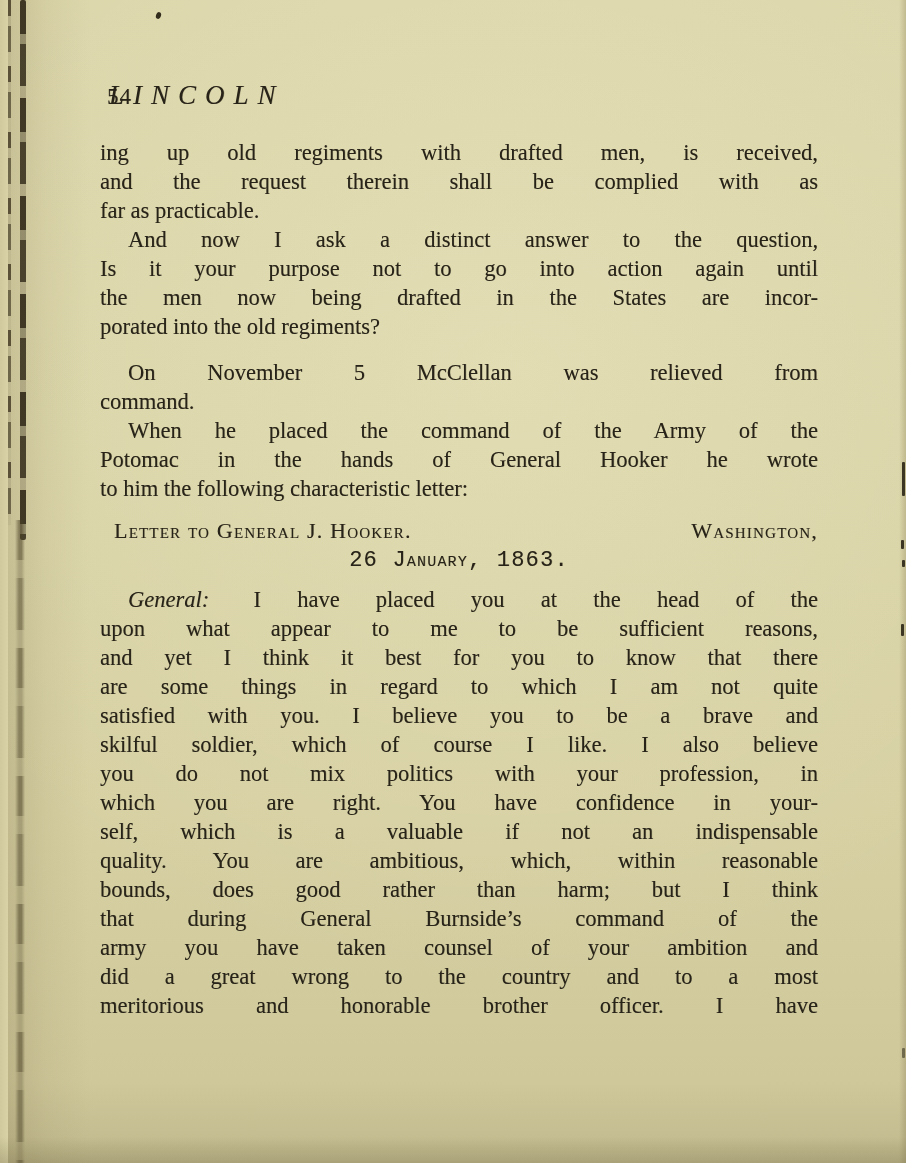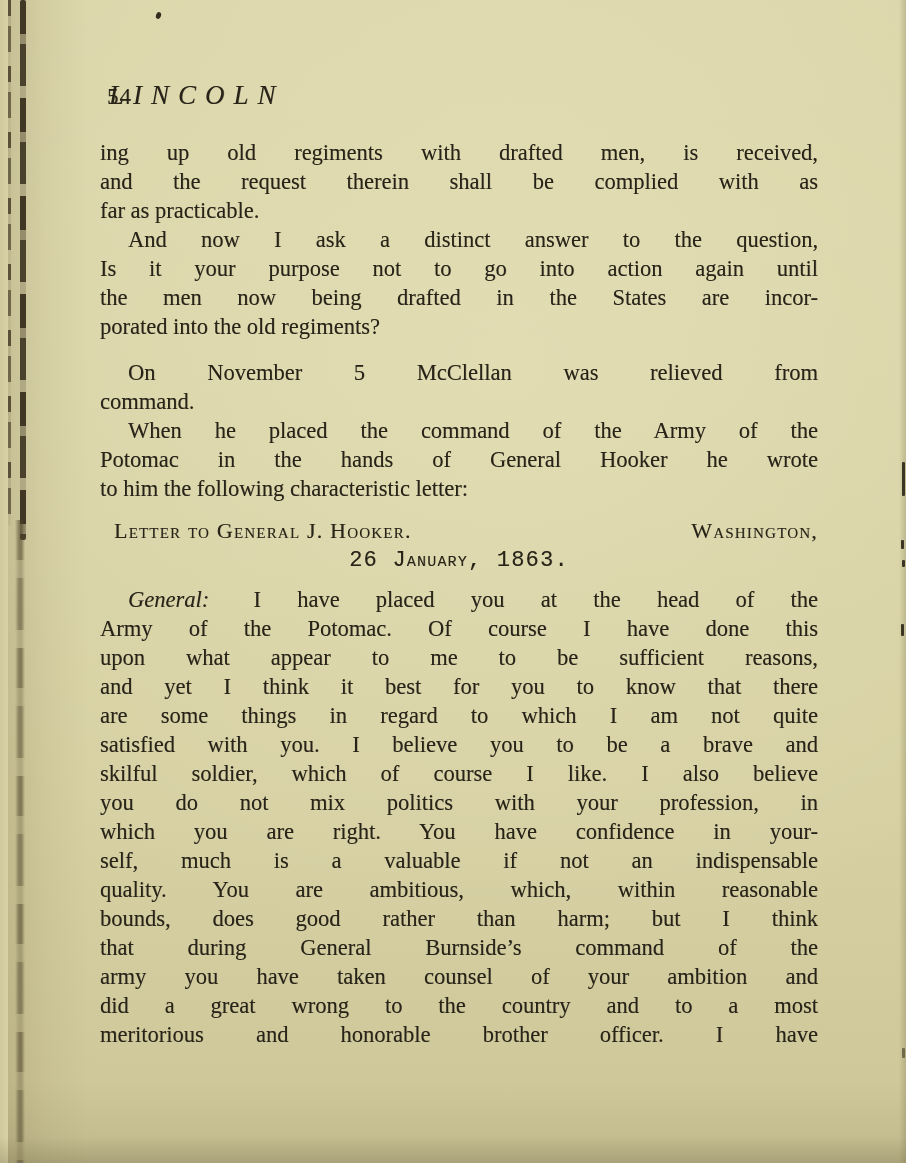--- a/index.html
+++ b/index.html
@@ -116,29 +116,28 @@
       </div>
       <div class="lh-date">26 January, 1863.</div>
     </div>
 
     <div class="letter-body">
       <div class="tline indent">
         <span class="sal">General:</span>
         <span>I have placed you at the head of the</span>
       </div>
       <div>
-          <div class="tline">Army of the Potomac. Of course I have done this</div>
           <div class="tline">upon what appear to me to be sufficient reasons,</div>
           <div class="tline">and yet I think it best for you to know that there</div>
           <div class="tline">are some things in regard to which I am not quite</div>
           <div class="tline">satisfied with you. I believe you to be a brave and</div>
           <div class="tline">skilful soldier, which of course I like. I also believe</div>
           <div class="tline">you do not mix politics with your profession, in</div>
           <div class="tline">which you are right. You have confidence in your-</div>
-          <div class="tline">self, much is a valuable if not an indispensable</div>
+          <div class="tline">self, which is a valuable if not an indispensable</div>
           <div class="tline">quality. You are ambitious, which, within reasonable</div>
           <div class="tline">bounds, does good rather than harm; but I think</div>
           <div class="tline">that during General Burnside’s command of the</div>
           <div class="tline">army you have taken counsel of your ambition and</div>
           <div class="tline">did a great wrong to the country and to a most</div>
           <div class="tline">meritorious and honorable brother officer. I have</div>
         </div>
     </div>
   </div>
 </div>

